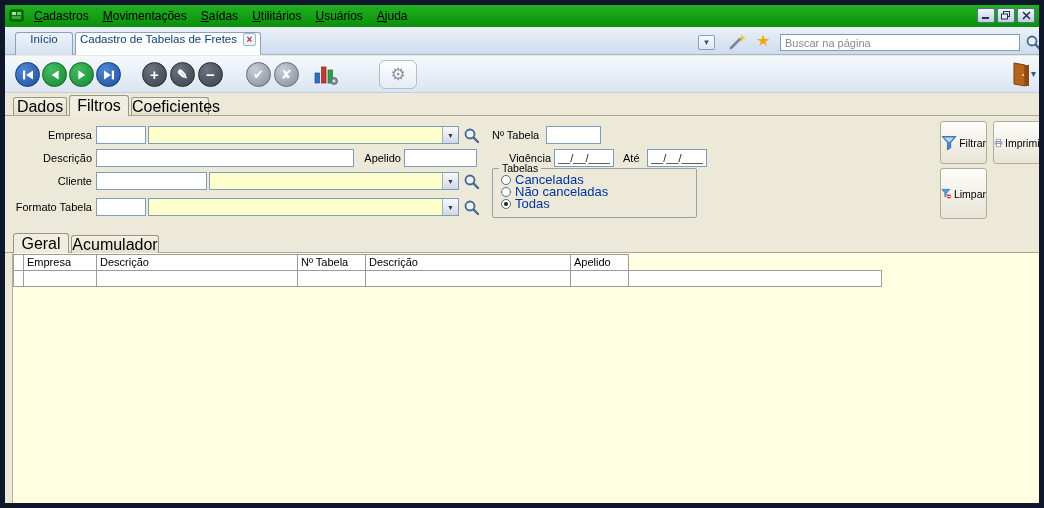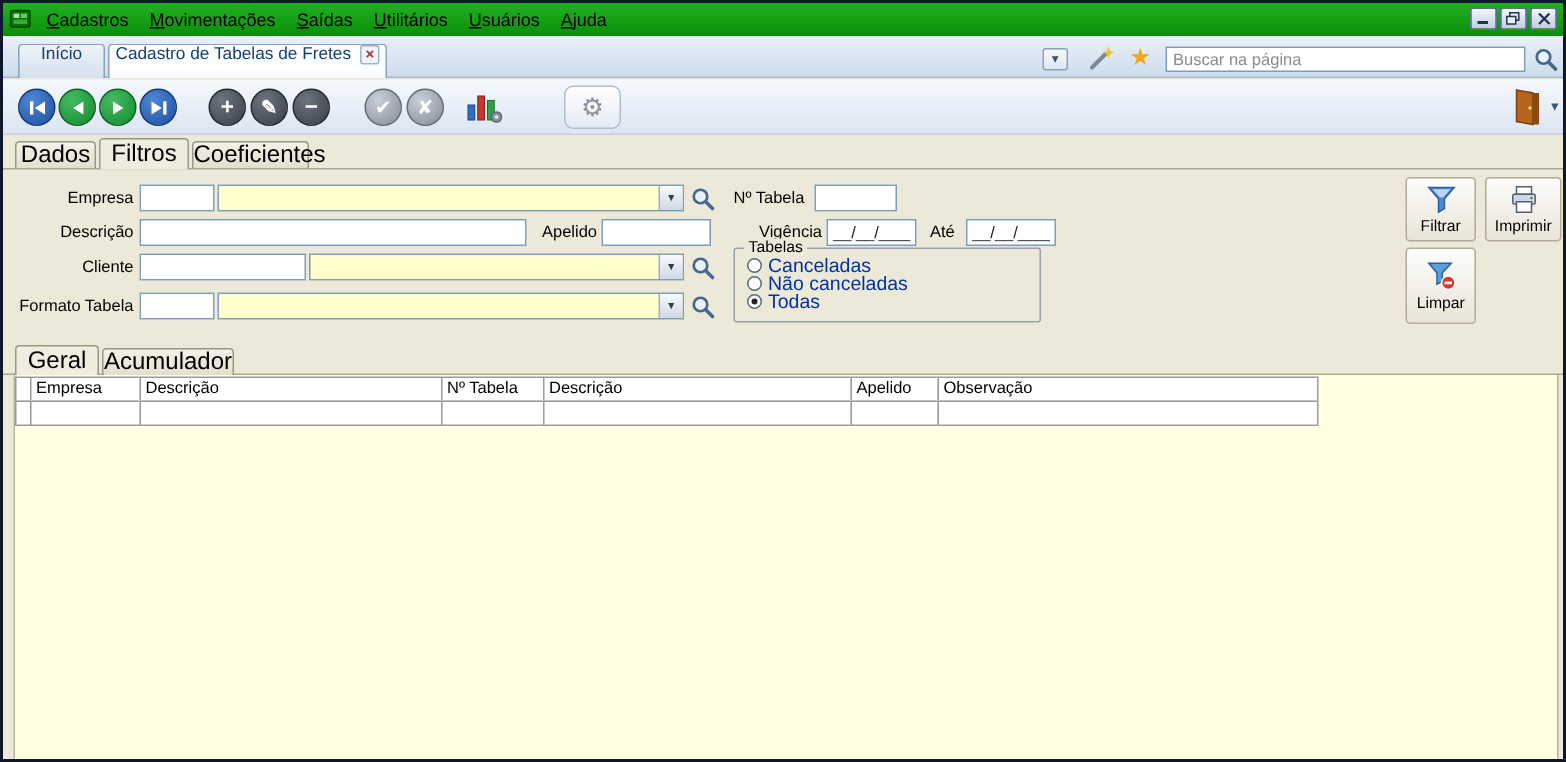--- a/index.html
+++ b/index.html
@@ -1,17 +1,17 @@
 <!DOCTYPE html>
 <html><head>
 <meta charset="utf-8">
 <style>
   *{margin:0;padding:0;box-sizing:border-box}
   body{font-family:"Liberation Sans",sans-serif;background:#8fa0b5}
-  #win{position:relative;width:1044px;height:508px;background:#ece9d8;border:2px solid #0f172a;overflow:hidden}
+  #win{position:relative;width:1044px;height:508px;background:#ece9d8;border:5px solid #0f172a;overflow:hidden}
   .abs{position:absolute}
 
   
   #menubar{position:absolute;left:0;top:0;width:100%;height:22px;
     background:linear-gradient(#21b121,#0a8f0a);display:flex;align-items:center;padding-left:4px}
   .menu-item{display:inline-block;padding:0 7px;font-size:12px;color:#000;line-height:22px;cursor:default}
   .menu-item::first-letter{text-decoration:underline}
   #winctls{position:absolute;right:4px;top:3px;display:flex;gap:2px}
   .winctl{width:18px;height:15px;border:1px solid #56708f;border-radius:2px;
     background:linear-gradient(#f3f7fb,#bfcddd);display:flex;align-items:center;justify-content:center}
@@ -62,21 +62,21 @@
     font-size:7px;color:#2c3e50}
   .lens{position:absolute;width:17px;height:17px}
   .groupbox{position:absolute;border:1px solid #9aa0a8;border-radius:2px}
   .groupbox .gb-title{position:absolute;top:-7px;left:6px;background:#ece9d8;padding:0 3px;font-size:10.5px}
   .radio-row{position:absolute;left:8px;display:flex;align-items:center;gap:4px;height:11px}
   .radio{width:10px;height:10px;border:1px solid #5a6b7d;border-radius:50%;background:#fff;position:relative}
   .radio.sel::after{content:"";position:absolute;left:2px;top:2px;width:4px;height:4px;border-radius:50%;background:#222}
   .radio-lbl{font-size:13px;color:#0033a0}
 
   .act-btn{position:absolute;border:1px solid #b3ab97;border-radius:3px;
-    background:linear-gradient(#fdfdfb,#e8e4d6);display:flex;flex-direction:column;align-items:center;
+    background:linear-gradient(#fdfdfb,#e8e4d6);display:flex;flex-direction:row;align-items:center;
     justify-content:center;gap:2px;font-size:10.5px;color:#000}
 
   
   #grid-region{position:absolute;left:7px;top:247px;width:1030px;height:259px;background:#ffffe1;
     border-left:1px solid #b5b19e;border-right:1px solid #b5b19e}
   .grid-row{position:absolute;left:8px;display:flex}
   .gcell{height:17px;border:1px solid #9c9c9c;margin-left:-1px;background:#fff;font-size:11px;
     padding:1px 0 0 3px;overflow:hidden;white-space:nowrap}
   .gcell.first{margin-left:0}
   .grid-row.data .gcell{color:#333}
@@ -306,21 +306,20 @@
 
   <div id="grid-region"></div>
 
   <div class="grid-row" style="top:249px">
     <div class="gcell first" style="width:11px"></div>
     <div class="gcell" style="width:74px">Empresa</div>
     <div class="gcell" style="width:202px">Descrição</div>
     <div class="gcell" style="width:69px">Nº Tabela</div>
     <div class="gcell" style="width:206px">Descrição</div>
     <div class="gcell" style="width:59px">Apelido</div>
-    <div class="gcell" style="width:254px">Observação</div>
   </div>
 
   <div class="grid-row data" style="top:265px">
     <div class="gcell first" style="width:11px"></div>
     <div class="gcell" style="width:74px"></div>
     <div class="gcell" style="width:202px"></div>
     <div class="gcell" style="width:69px"></div>
     <div class="gcell" style="width:206px"></div>
     <div class="gcell" style="width:59px"></div>
     <div class="gcell" style="width:254px"></div>

